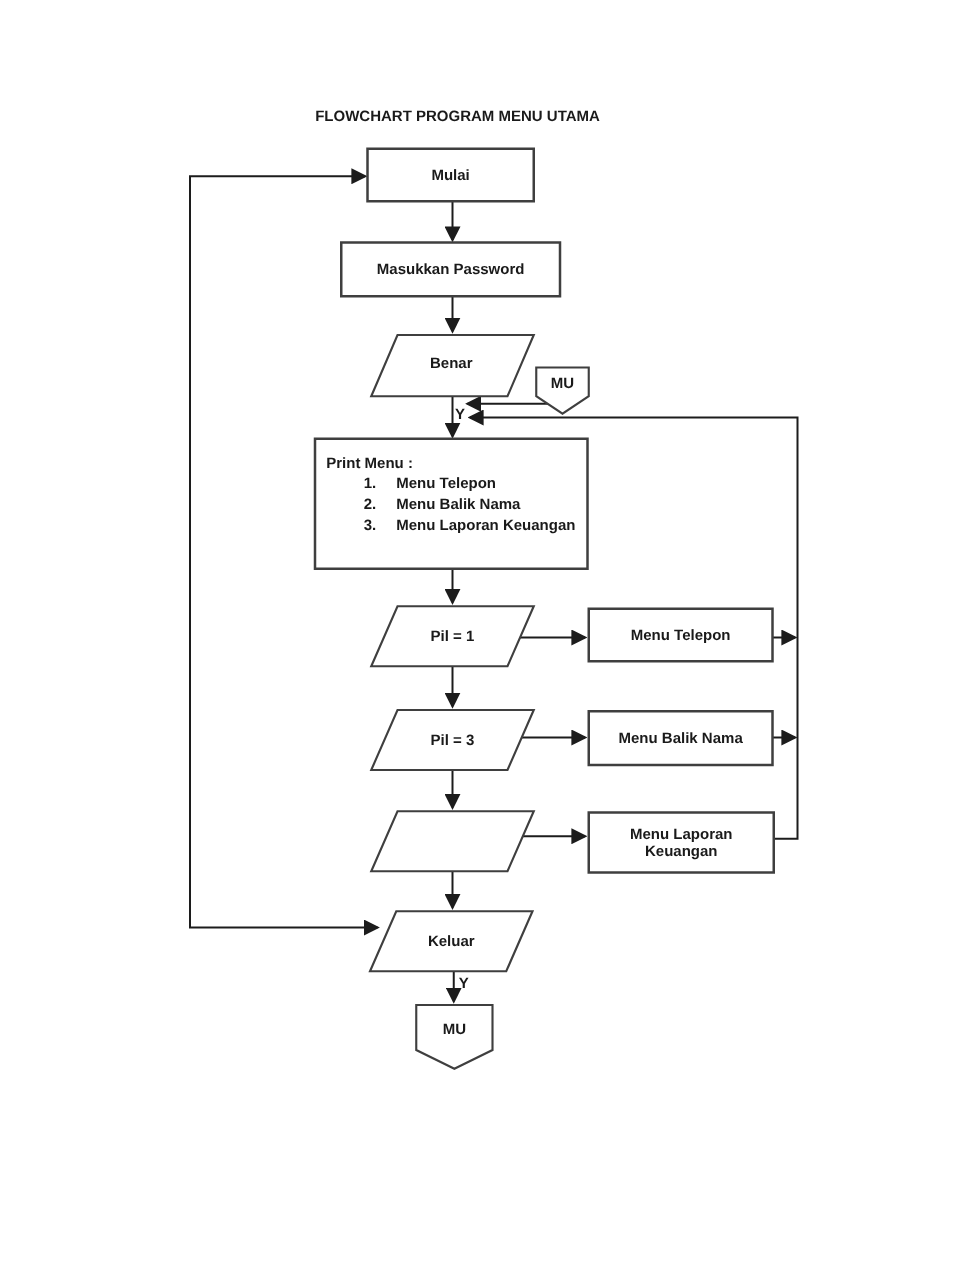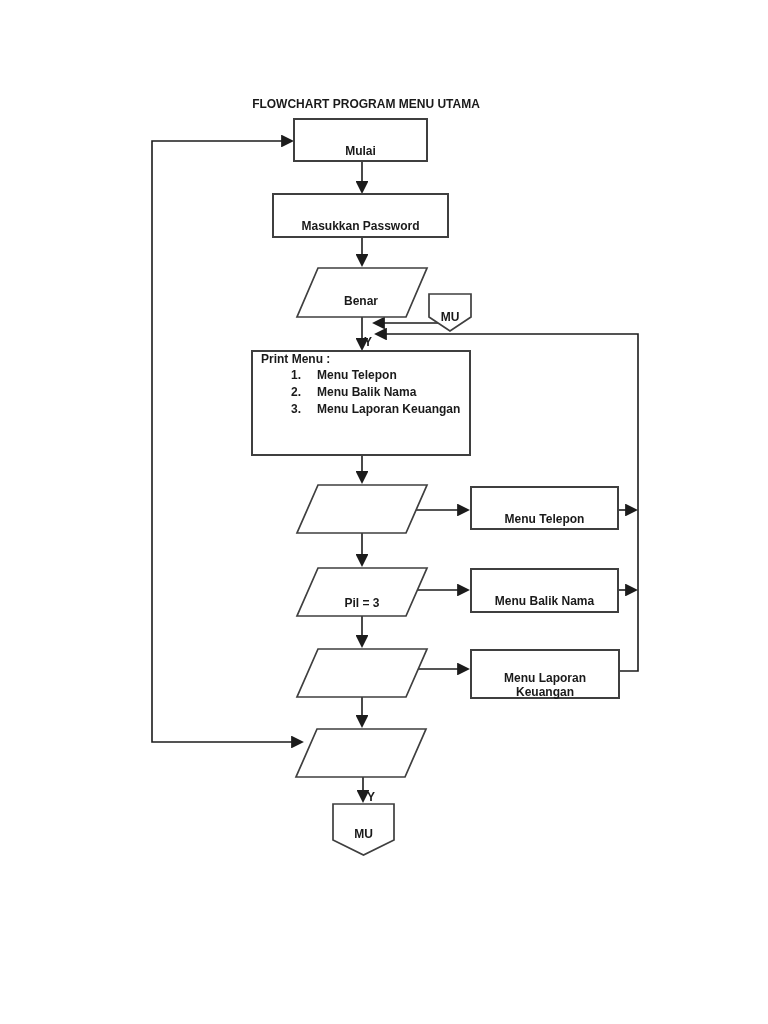--- a/index.html
+++ b/index.html
@@ -1,23 +1,23 @@
 <!DOCTYPE html>
 <html><head>
 <meta charset="utf-8">
 <style>
   html,body{margin:0;padding:0;background:#ffffff;}
   .page{position:relative;width:768px;height:1024px;background:#ffffff;overflow:hidden;
         font-family:"Liberation Sans",sans-serif;}
   .diagram-svg{position:absolute;left:0;top:0;}
-  .label{position:absolute;font-weight:bold;color:#1a1a1a;font-size:12px;line-height:1.2;margin-top:11px;}
+  .label{position:absolute;font-weight:bold;color:#1a1a1a;font-size:12px;line-height:1.2;}
   .center{display:flex;align-items:center;justify-content:center;text-align:center;}
   .title{font-size:12px;letter-spacing:0px;}
   .pm-box{position:absolute;left:252px;top:351px;width:218px;height:104px;
-          box-sizing:border-box;padding:0 6px 0 9px;}
+          box-sizing:border-box;padding:11px 6px 0 9px;}
   .pm-title{font-weight:bold;color:#1a1a1a;font-size:12px;line-height:16px;}
   .pm-row{display:flex;margin-left:30px;line-height:17px;}
   .pm-num{width:20px;font-weight:bold;color:#1a1a1a;font-size:12px;}
   .pm-label{font-weight:bold;color:#1a1a1a;font-size:12px;margin-left:6px;white-space:nowrap;}
   .wrap-narrow{width:120px;margin:0 auto;}
 </style>
 </head>
 <body>
 
 <div class="page">
@@ -87,30 +87,32 @@
     <div class="pm-row">
       <span class="pm-num">2.</span>
       <span class="pm-label">Menu Balik Nama</span>
     </div>
     <div class="pm-row">
       <span class="pm-num">3.</span>
       <span class="pm-label">Menu Laporan Keuangan</span>
     </div>
   </div>
 
+  <div class="label center" style="left:297px;top:485px;width:130px;height:48px;">Pil = 1</div>
 
   <div class="label center" style="left:471px;top:487px;width:147px;height:42px;">Menu Telepon</div>
 
   <div class="label center" style="left:297px;top:568px;width:130px;height:48px;">Pil = 3</div>
 
   <div class="label center" style="left:471px;top:569px;width:147px;height:43px;">Menu Balik Nama</div>
 
 
   <div class="label center" style="left:471px;top:650px;width:148px;height:48px;">
     <div class="wrap-narrow">Menu Laporan Keuangan</div>
   </div>
 
+  <div class="label center" style="left:296px;top:729px;width:130px;height:48px;">Keluar</div>
 
   <div class="label" style="left:367px;top:779px;">Y</div>
 
   <div class="label center" style="left:333px;top:806px;width:61px;height:34px;">MU</div>
 
 </div>
 
 </body></html>

